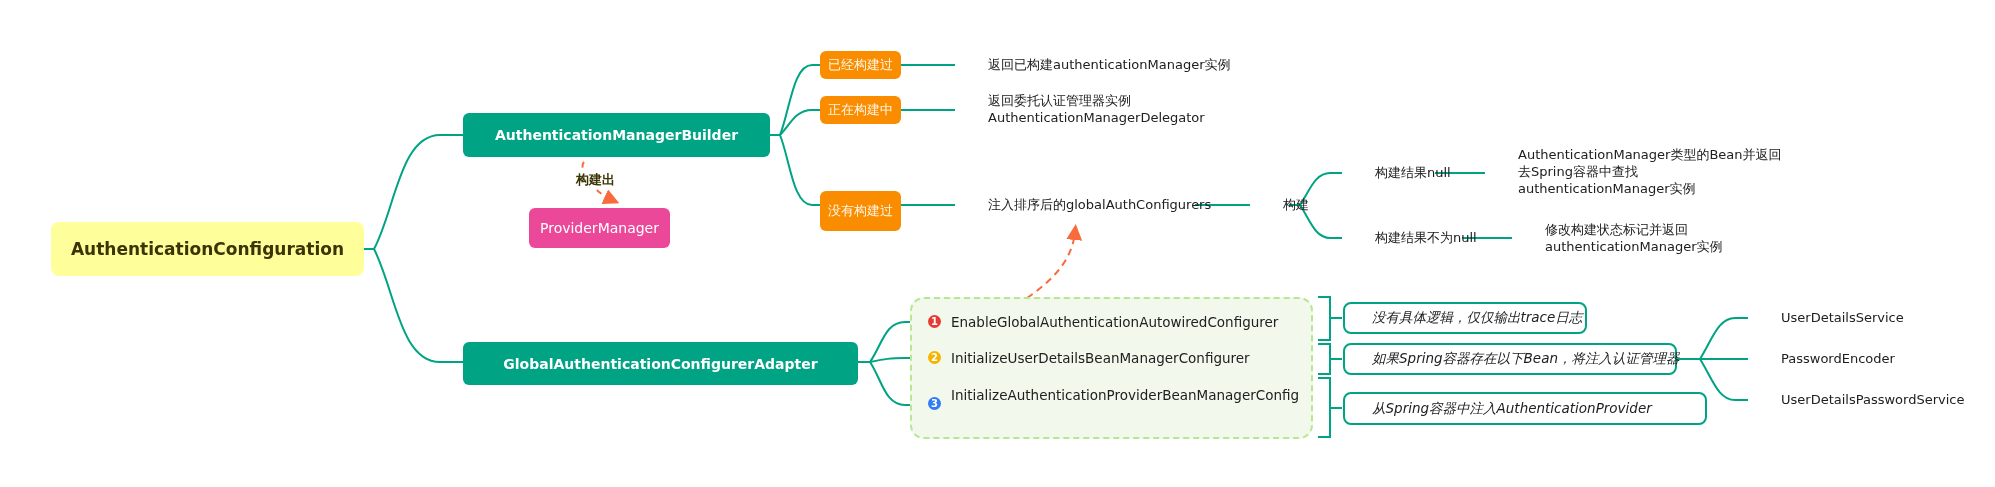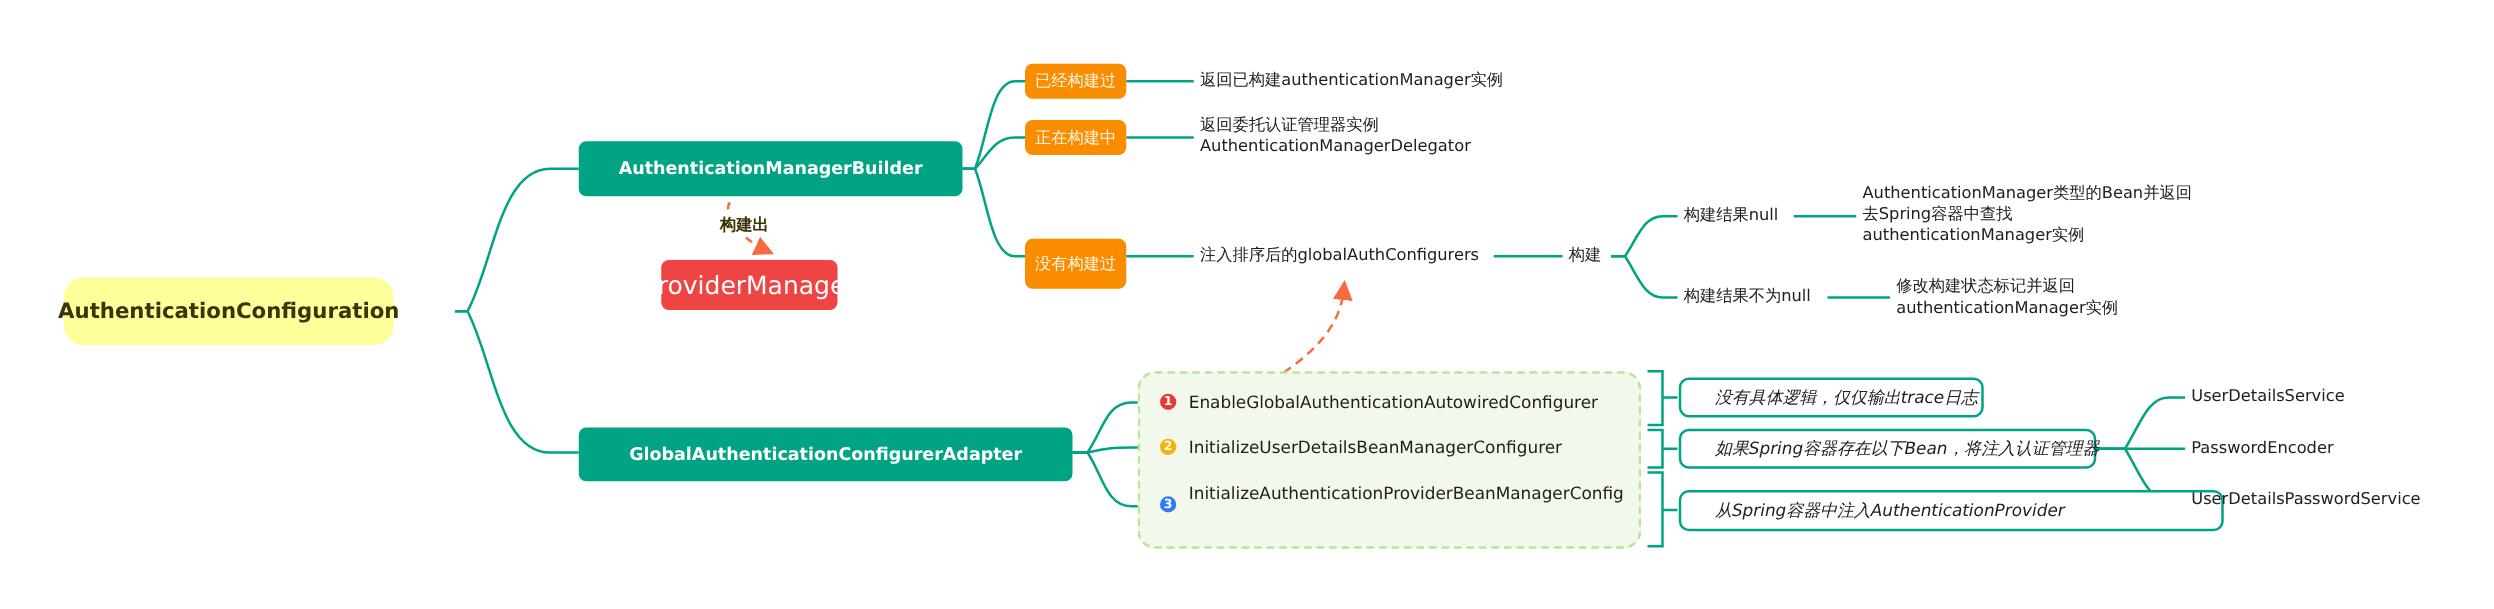--- a/index.html
+++ b/index.html
@@ -3,24 +3,24 @@
 <meta charset="utf-8">
 <style>
   html, body { margin: 0; padding: 0; background: #ffffff; }
   body { width: 1995px; height: 487px; position: relative; overflow: hidden;
          font-family: "DejaVu Sans", "Liberation Sans", sans-serif; }
   #canvas { position: absolute; left: 0; top: 0; width: 1995px; height: 487px; }
   svg#links { position: absolute; left: 0; top: 0; }
   .node { position: absolute; box-sizing: border-box; display: flex; align-items: center; justify-content: center; white-space: nowrap; }
   .root { background: #fefe9a; border-radius: 8px; color: #3b3505; font-weight: bold; font-size: 17px; }
   .main { background: #00a383; border-radius: 6px; color: #ffffff; font-weight: bold; font-size: 14px; }
-  .red { background: #ef4444; border-radius: 6px; color: #ffffff; font-size: 20px; }
+  .red { background: #ec4899; border-radius: 6px; color: #ffffff; font-size: 14px; }
   .orange { background: #fa8c00; border-radius: 6px; color: #fff6e6; font-size: 13px; }
   .txt { color: #202020; font-size: 13px; line-height: 17px; justify-content: flex-start; white-space: normal; }
-  .txt span { display: block; white-space: nowrap; }
+  .txt span { display: block; white-space: nowrap; margin-left: 28px; }
   .boxed { border: 2px solid #00a383; border-radius: 8px; background: #ffffff; color: #202020; font-size: 13.5px; justify-content: flex-start; padding-left: 27px; font-style: italic; }
   .group { position: absolute; box-sizing: border-box; border: 2px dashed #b7e891; background: #f2f9ec; border-radius: 14px; }
   .item { position: absolute; display: flex; align-items: flex-start; font-size: 13.5px; color: #202020; line-height: 18px; }
   .num { width: 13px; height: 13px; border-radius: 50%; color: #fff; font-size: 10px; font-weight: bold;
          display: flex; align-items: center; justify-content: center; margin-right: 10px; flex: 0 0 13px; margin-top: 2px; }
   .lbl { position: absolute; font-size: 13px; color: #3b3505; font-weight: bold; background: #ffffff; padding: 0 1px; }
 </style>
 </head>
 <body>
 
@@ -61,21 +61,21 @@
 
       <path d="M1677,359 L1700,359 C1712,340 1718,318 1735,318 L1748,318"></path>
       <path d="M1677,359 L1748,359"></path>
       <path d="M1677,359 L1700,359 C1712,378 1718,400 1735,400 L1748,400"></path>
     </g>
 
     <path d="M584,162 C578,168 590,190 612,200" fill="none" stroke="#f96a3c" stroke-width="2" stroke-dasharray="6,5" marker-end="url(#arrowhead)"></path>
     <path d="M1027,298 C1050,282 1072,262 1075,232" fill="none" stroke="#f96a3c" stroke-width="2" stroke-dasharray="7,5" marker-end="url(#arrowhead)"></path>
   </svg>
 
-  <div class="node root" style="left:51px;top:222px;width:264px;height:54px;border-radius:16px;">AuthenticationConfiguration</div>
+  <div class="node root" style="left:51px;top:222px;width:313px;height:54px;">AuthenticationConfiguration</div>
 
   <div class="node main" style="left:463px;top:113px;width:307px;height:44px;">AuthenticationManagerBuilder</div>
   <div class="lbl" style="left:575px;top:171px;">构建出</div>
   <div class="node red" style="left:529px;top:208px;width:141px;height:40px;">ProviderManager</div>
 
   <div class="node orange" style="left:820px;top:51px;width:81px;height:28px;">已经构建过</div>
   <div class="node orange" style="left:820px;top:96px;width:81px;height:28px;">正在构建中</div>
   <div class="node orange" style="left:820px;top:191px;width:81px;height:40px;">没有构建过</div>
 
   <div class="node txt" style="left:960px;top:56px;">
@@ -123,21 +123,21 @@
   </div>
   <div class="item" style="left:928px;top:386px;">
     <span class="num" style="background:#2f7cf6;margin-top:11px;">3</span>
     <span style="display:block;">
       <span style="display:block;">InitializeAuthenticationProviderBeanManagerConfig</span>
     </span>
   </div>
 
   <div class="node boxed" style="left:1343px;top:302px;width:244px;height:32px;">没有具体逻辑，仅仅输出trace日志</div>
   <div class="node boxed" style="left:1343px;top:343px;width:334px;height:32px;">如果Spring容器存在以下Bean，将注入认证管理器</div>
-  <div class="node boxed" style="left:1343px;top:392px;width:436px;height:33px;">从Spring容器中注入AuthenticationProvider</div>
+  <div class="node boxed" style="left:1343px;top:392px;width:364px;height:33px;">从Spring容器中注入AuthenticationProvider</div>
 
   <div class="node txt" style="left:1753px;top:309px;">
     <span>UserDetailsService</span>
   </div>
   <div class="node txt" style="left:1753px;top:350px;">
     <span>PasswordEncoder</span>
   </div>
   <div class="node txt" style="left:1753px;top:391px;">
     <span>UserDetailsPasswordService</span>
   </div>

